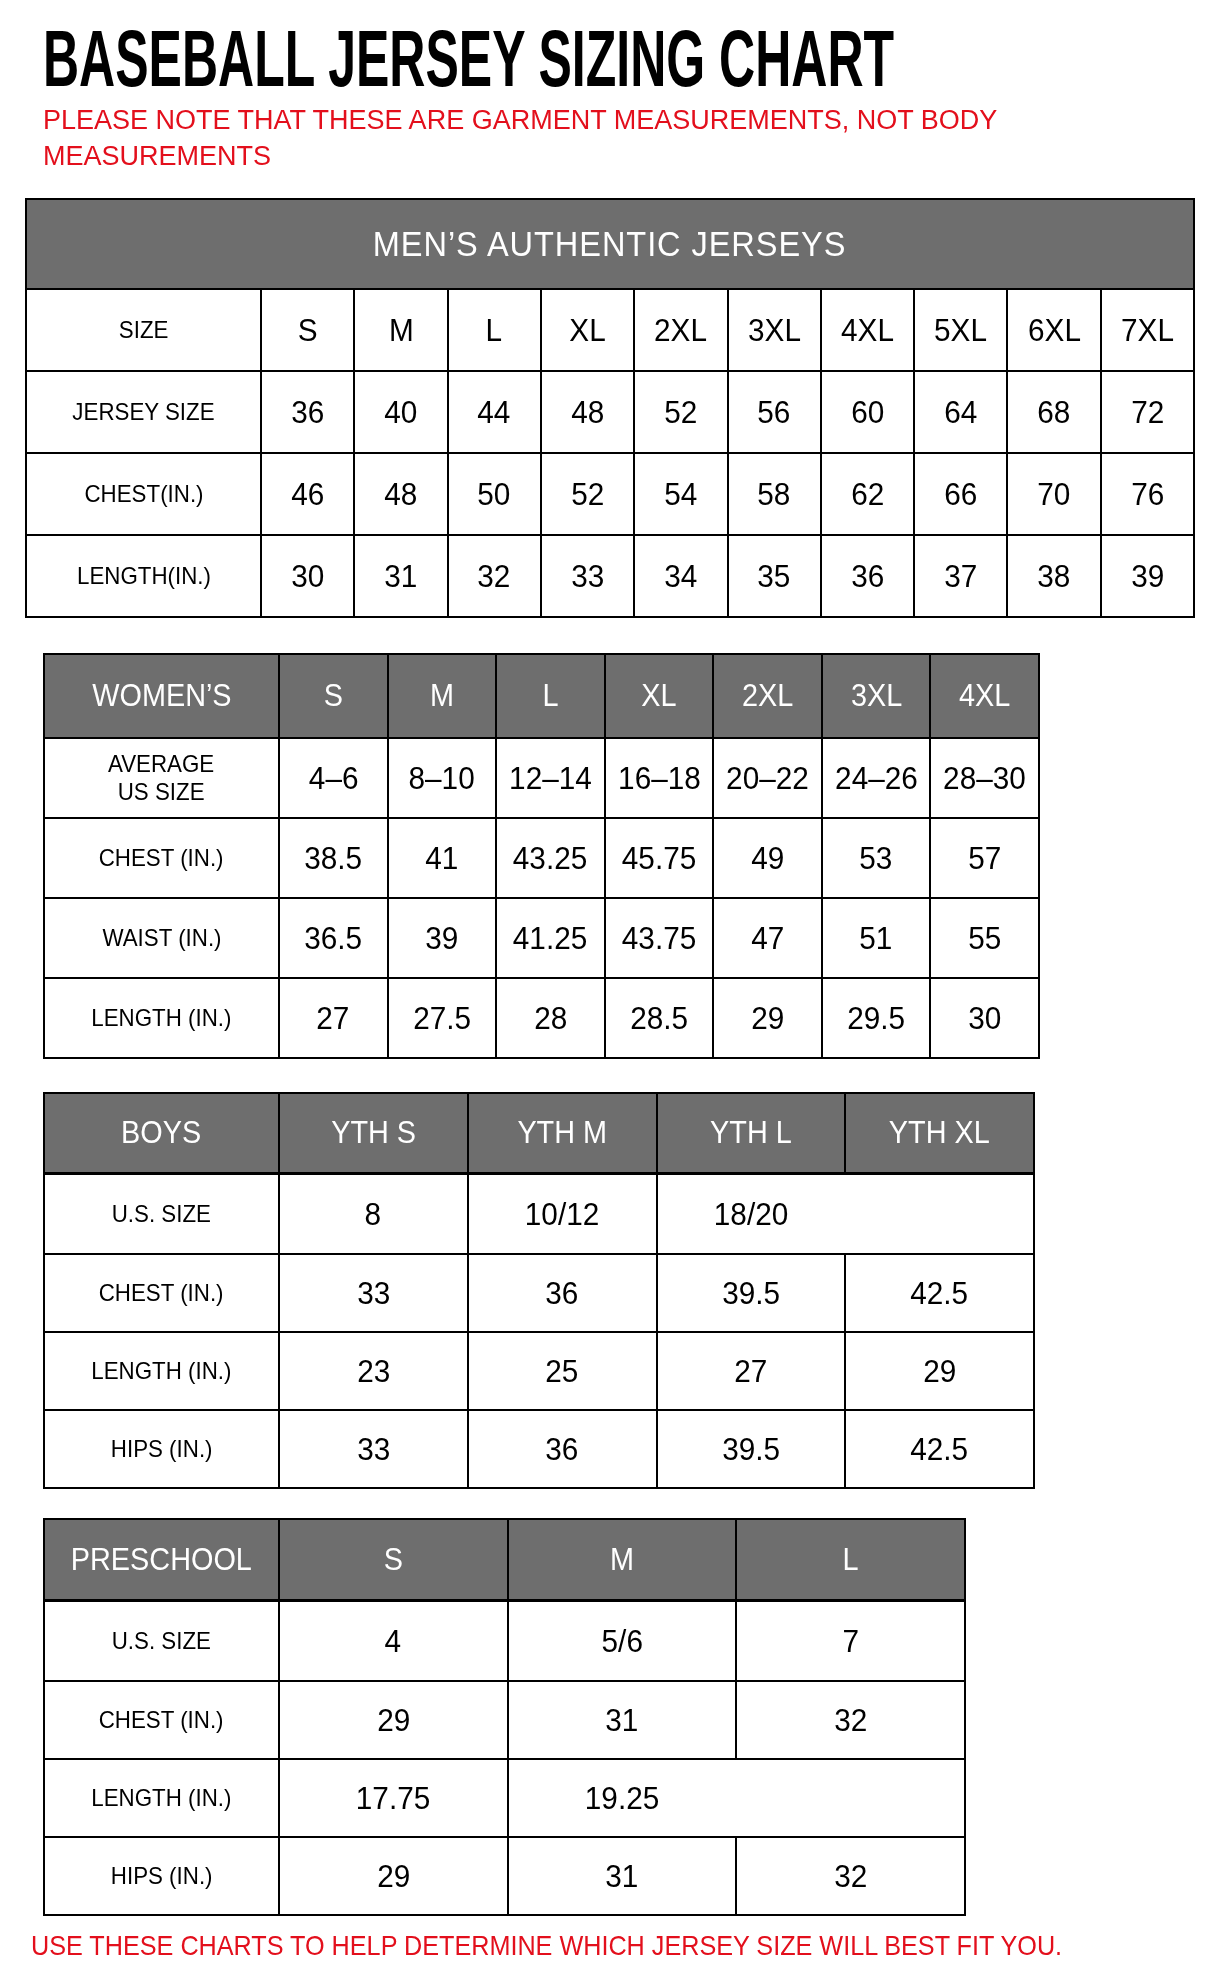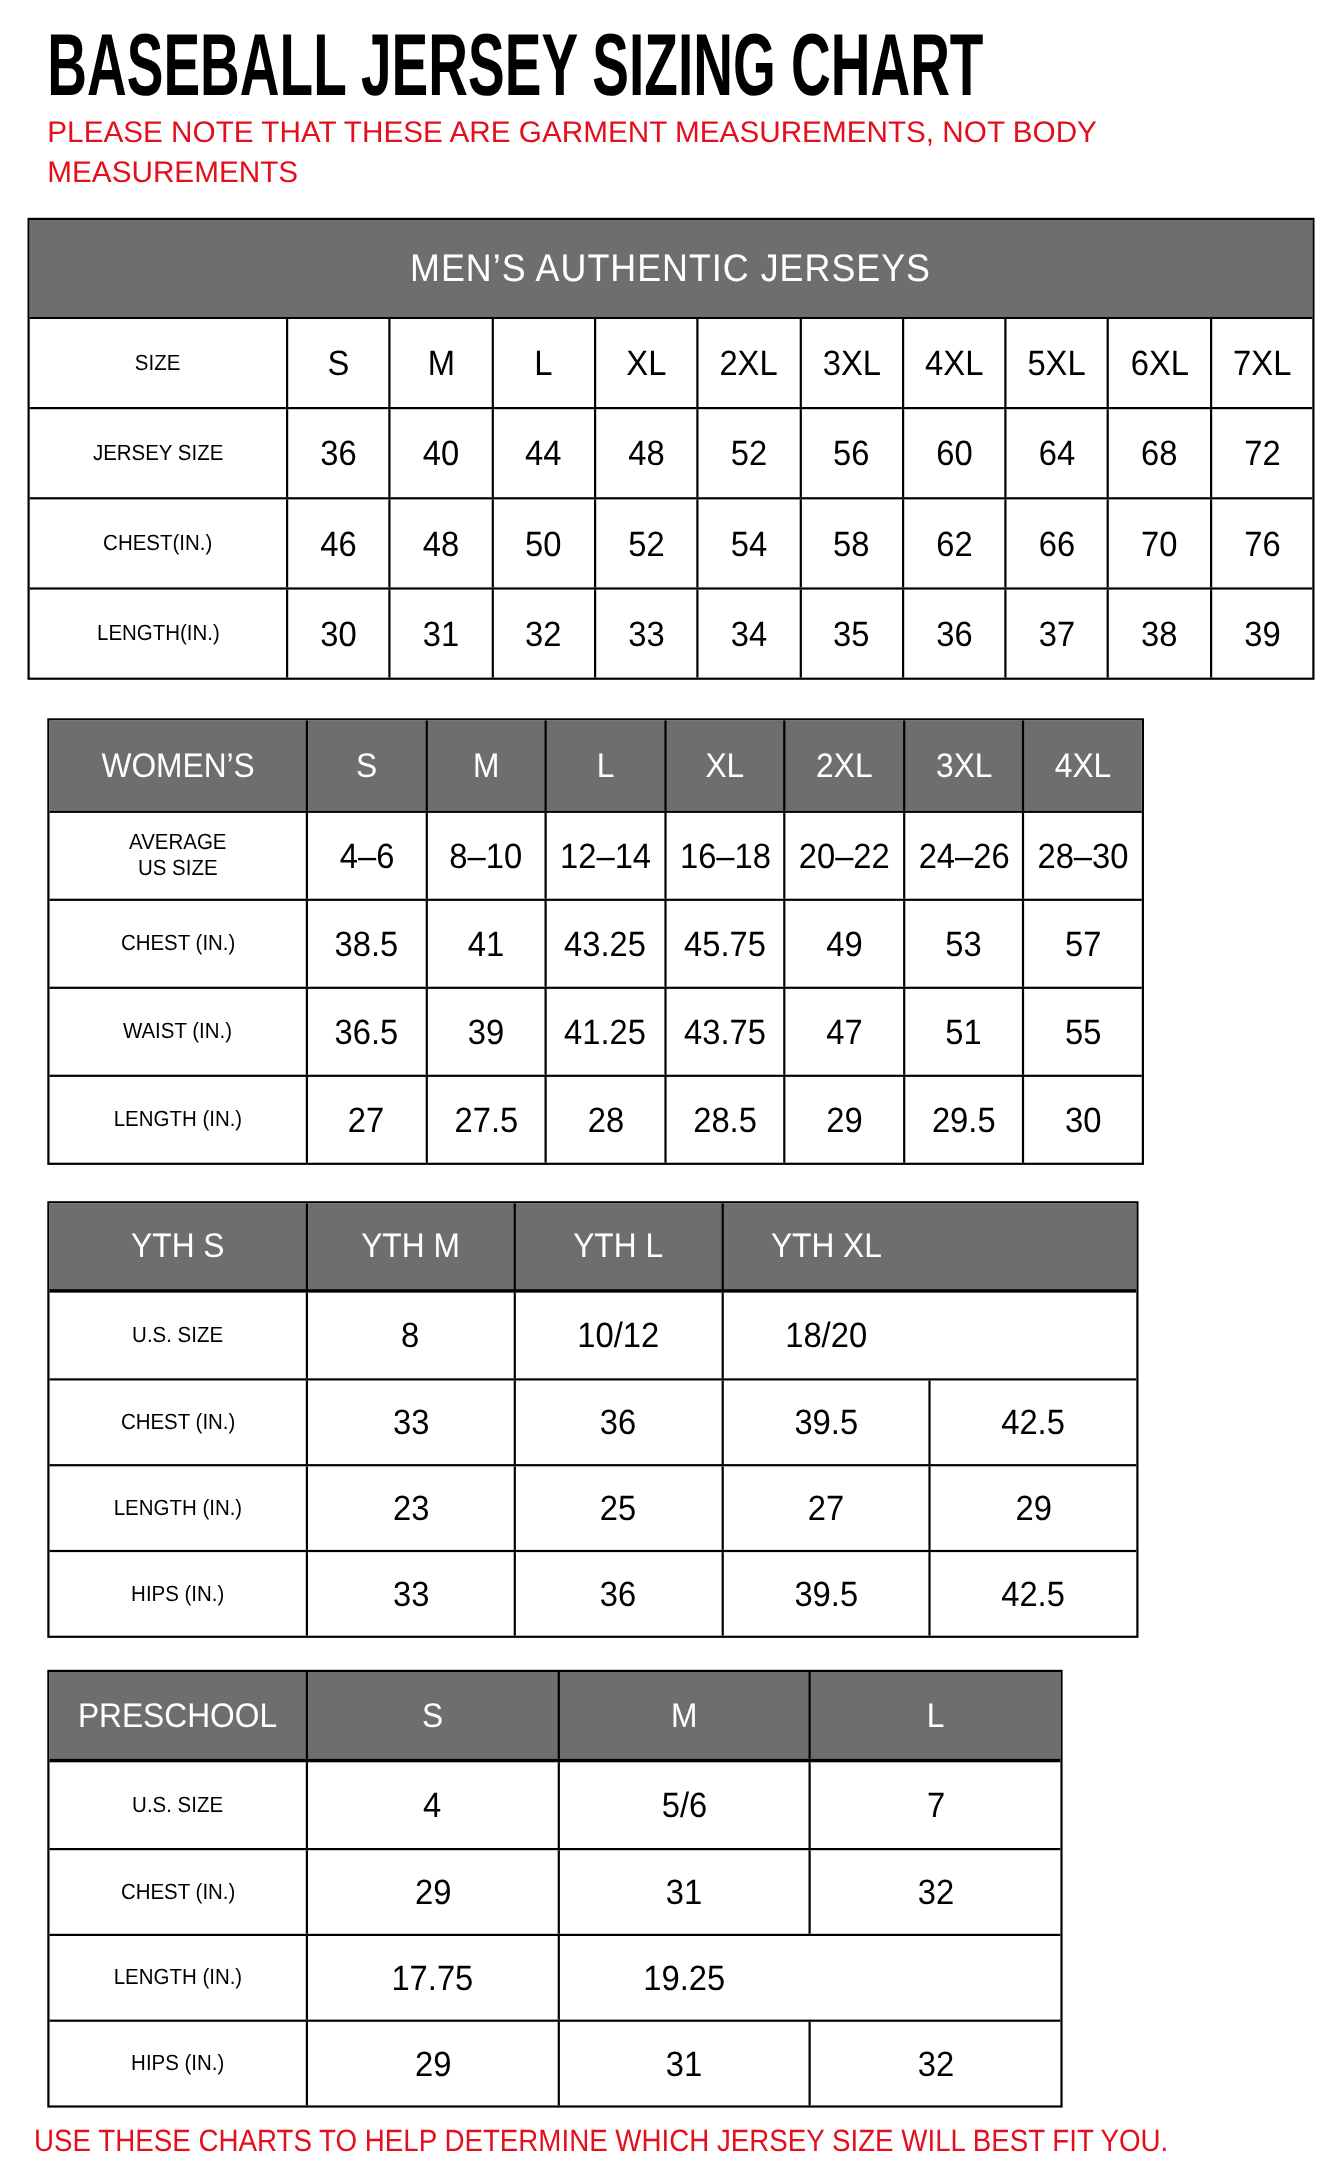--- a/index.html
+++ b/index.html
@@ -58,21 +58,21 @@
   .boys .row.gray, .preschool .row.gray { border-bottom: 3px solid #000; }
   .boys .row.gray + .row, .preschool .row.gray + .row { border-top: none; }
 
   .cell {
     display: flex; align-items: center; justify-content: center;
     border-left: 2px solid #000;
     font-size: 32px;
     overflow: hidden;
   }
   .cell:first-child { border-left: none; }
-  .cell.lbl { font-size: 20px; }
+  .cell.lbl { font-size: 24px; }
   .row.gray .cell { font-size: 31px; }
 
   .txt {
     display: inline-block;
     transform: scaleX(0.93);
     transform-origin: center center;
     white-space: pre-line;
     text-align: center;
     line-height: 1.15;
   }
@@ -378,20 +378,23 @@
           <span class="txt">29.5</span>
         </div>
         <div class="cell">
           <span class="txt">30</span>
         </div>
       </div>
     </div>
 
   <div class="tbl boys">
       <div class="row gray">
+        <div class="cell lbl">
+          <span class="txt">BOYS</span>
+        </div>
         <div class="cell">
           <span class="txt">YTH S</span>
         </div>
         <div class="cell">
           <span class="txt">YTH M</span>
         </div>
         <div class="cell">
           <span class="txt">YTH L</span>
         </div>
         <div class="cell">

